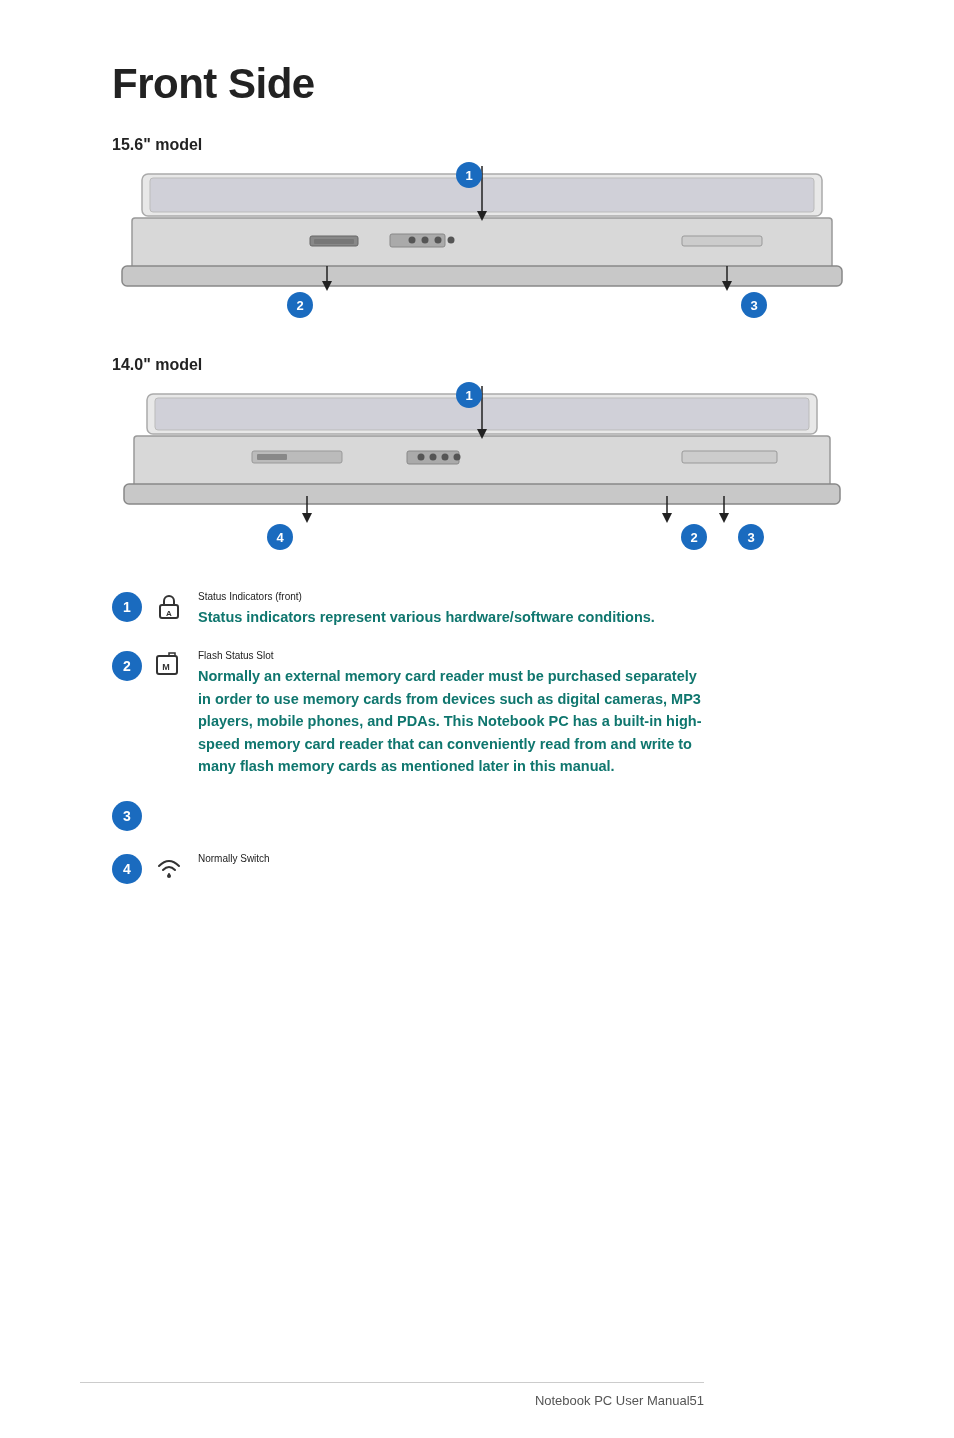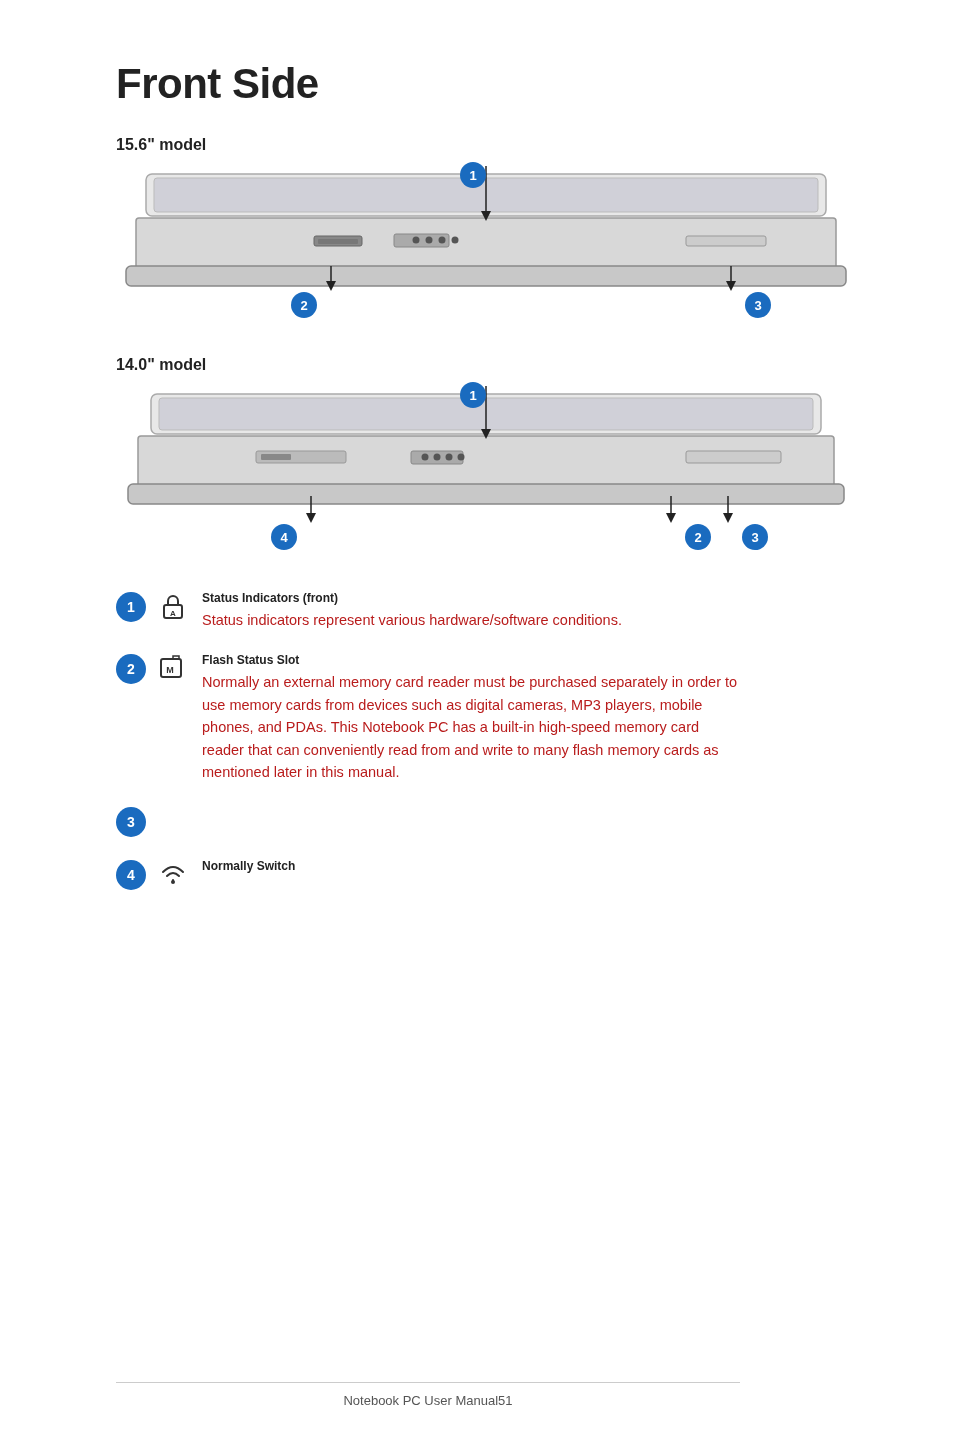--- a/index.html
+++ b/index.html
@@ -8,23 +8,22 @@
       font-family: Arial, Helvetica, sans-serif;
       font-size: 15px;
       color: #222;
       width: 954px;
       min-height: 1438px;
       position: relative;
     }
     .page {
       width: 784px;
       min-height: 1438px;
-      padding: 60px 80px 60px 80px;
+      padding: 60px 80px 60px 112px;
       position: relative;
-      margin-left: 36px;
     }
     h1 {
       font-size: 42px;
       font-weight: 900;
       margin-bottom: 28px;
       letter-spacing: -0.5px;
     }
     .model-label {
       font-size: 16px;
       font-weight: 700;
@@ -83,40 +82,41 @@
       justify-content: center;
       flex-shrink: 0;
       margin-right: 12px;
       font-size: 20px;
       color: #333;
     }
     .desc-content {
       flex: 1;
     }
     .desc-title {
-      font-weight: 700;
-      font-size: 12px;
+      font-weight: 400;
+      font-size: 10px;
       margin-bottom: 4px;
     }
     .desc-text {
       font-size: 14.5px;
       line-height: 1.55;
-      color: #b91c1c;
+      color: #0f766e;
+      font-weight: bold;
     }
 
     
     .footer {
       position: absolute;
       bottom: 30px;
       left: 80px;
       right: 80px;
       border-top: 1px solid #ccc;
       padding-top: 10px;
       display: flex;
-      justify-content: center;
+      justify-content: flex-end;
       font-size: 13px;
       color: #555;
     }
 
     
     .laptop-svg {
       display: block;
       margin: 0 auto;
     }
   </style>

